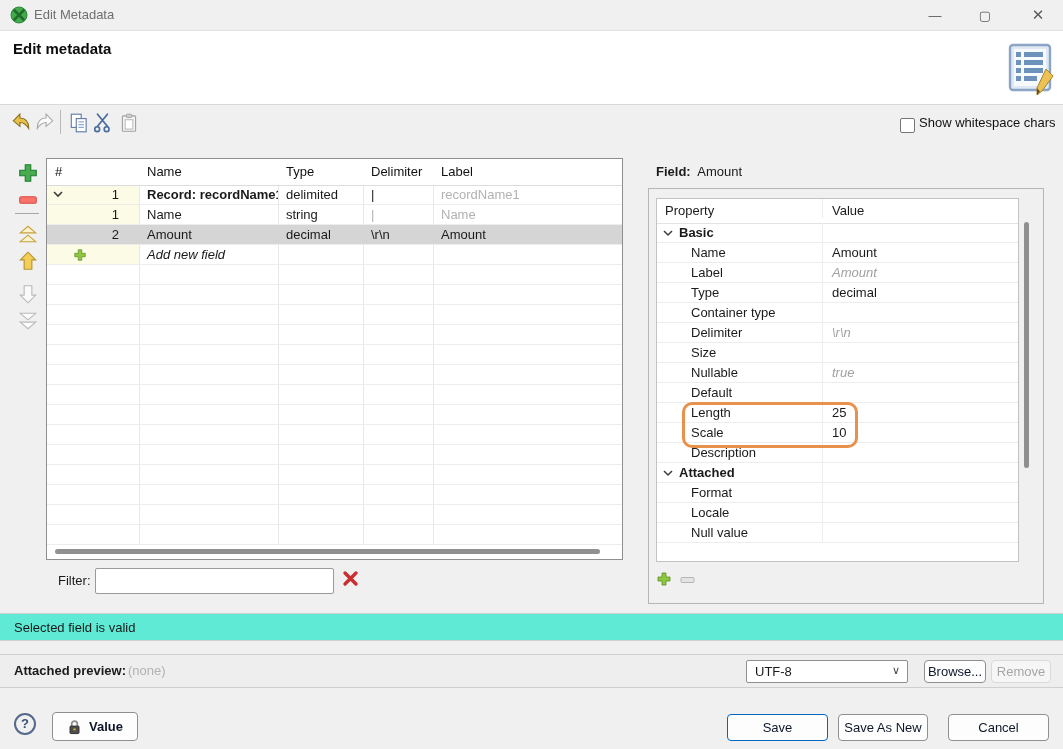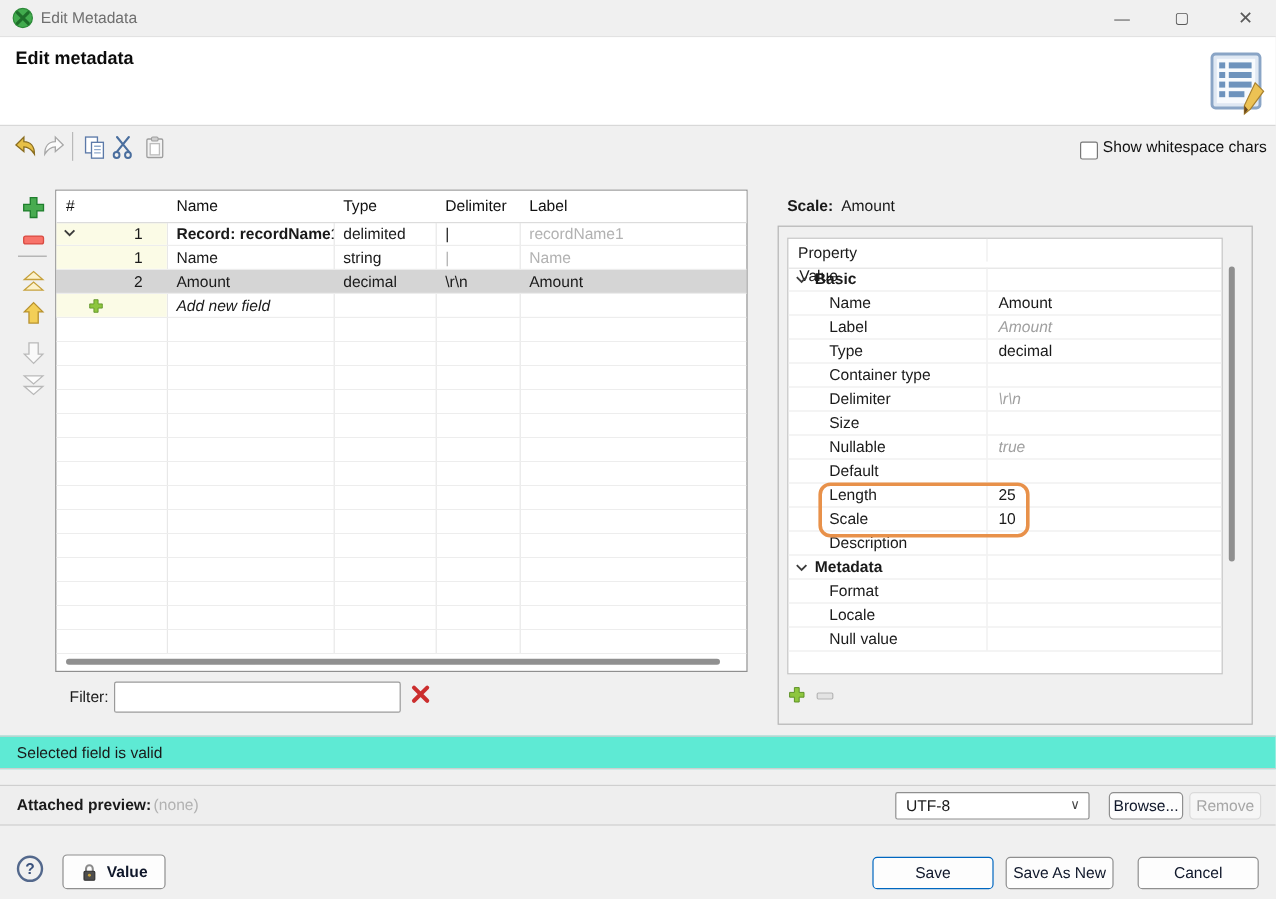--- a/index.html
+++ b/index.html
@@ -42,21 +42,21 @@
   .filler{position:absolute;left:0;top:106px;width:575px;height:280px;z-index:0;
           background:repeating-linear-gradient(to bottom,transparent 0 19px,#ededed 19px 20px);}
   .hscroll{position:absolute;left:8px;top:390px;width:545px;height:5px;background:#909090;border-radius:3px;z-index:3;}
   
   .filterlabel{left:58px;top:573px;}
   .filterinput{left:95px;top:568px;width:233px;height:22px;background:#fff;border:1px solid #9a9a9a;border-radius:2px;}
   
   .pgroup{left:648px;top:188px;width:396px;height:416px;border:1px solid #b5b5b5;background:#f0f0f0;box-sizing:border-box;}
   .fieldlbl{left:656px;top:164px;}
   .ptable{left:656px;top:198px;width:361px;height:362px;background:#fff;border:1px solid #c3c3c3;box-sizing:content-box;}
-  .phead{position:absolute;left:0;top:0;width:361px;height:24px;display:flex;border-bottom:1px solid #e3e3e3;flex-direction:column;}
+  .phead{position:absolute;left:0;top:0;width:361px;height:24px;display:flex;border-bottom:1px solid #e3e3e3;}
   .phead .hc{line-height:24px;}
   .prow{position:absolute;left:0;width:361px;height:20px;display:flex;border-bottom:1px solid #ededed;box-sizing:border-box;}
   .pcell-prop{width:166px;box-sizing:border-box;border-right:1px solid #ededed;height:19px;line-height:19px;padding-left:34px;white-space:nowrap;}
   .pcell-prop.group{padding-left:22px;font-weight:bold;position:relative;}
   .pcell-val{flex:1;height:19px;line-height:19px;padding-left:9px;white-space:nowrap;}
   .pmuted{color:#a0a0a0;font-style:italic;}
   .vscroll{left:1024px;top:222px;width:5px;height:246px;background:#8f8f8f;border-radius:3px;}
   .hl-rect{left:682px;top:402px;width:176px;height:46px;border:3px solid #e8914a;border-radius:10px;box-sizing:border-box;z-index:5;background:transparent;}
   
   .statusbar{left:0;top:613px;width:1063px;height:28px;background:#5eead4;border-top:1px solid #cfcfcf;border-bottom:1px solid #cfcfcf;box-sizing:border-box;}
@@ -216,21 +216,21 @@
   <div class="hscroll"></div>
 </div>
 
 <span class="abs filterlabel">Filter:</span>
 <input class="abs filterinput" style="">
 <svg class="abs" style="left:342px;top:570px" width="17" height="17" viewBox="0 0 17 17">
   <path d="M3 3 L14 14 M14 3 L3 14" stroke="#cb2e2e" stroke-width="3.4" stroke-linecap="round"></path>
 </svg>
 
 <div class="abs fieldlbl">
-  <b>Scale:</b>
+  <b>Field:</b>
   <span style="margin-left:3px">Amount</span>
 </div>
 <div class="abs pgroup"></div>
 <div class="abs ptable">
   <div class="phead">
     <div class="hc pcell-prop" style="padding-left:8px;font-weight:normal">Property</div>
     <div class="hc pcell-val">Value</div>
   </div>
 
   <div class="prow" style="top:24px">
@@ -286,21 +286,21 @@
   <div class="prow" style="top:244px">
     <div class="pcell-prop">Description</div>
     <div class="pcell-val"></div>
   </div>
 
   <div class="prow" style="top:264px">
     <div class="pcell-prop group">
       <svg class="abs" style="left:6px;top:6px" width="10" height="8" viewBox="0 0 10 8">
           <path d="M1 2 L5 6 L9 2" fill="none" stroke="#3c3c3c" stroke-width="1.5"></path>
         </svg>
-      <span>Metadata</span>
+      <span>Attached</span>
     </div>
       <div class="pcell-val"></div>
   </div>
   <div class="prow" style="top:284px">
     <div class="pcell-prop">Format</div>
     <div class="pcell-val"></div>
   </div>
   <div class="prow" style="top:304px">
     <div class="pcell-prop">Locale</div>
     <div class="pcell-val"></div>

